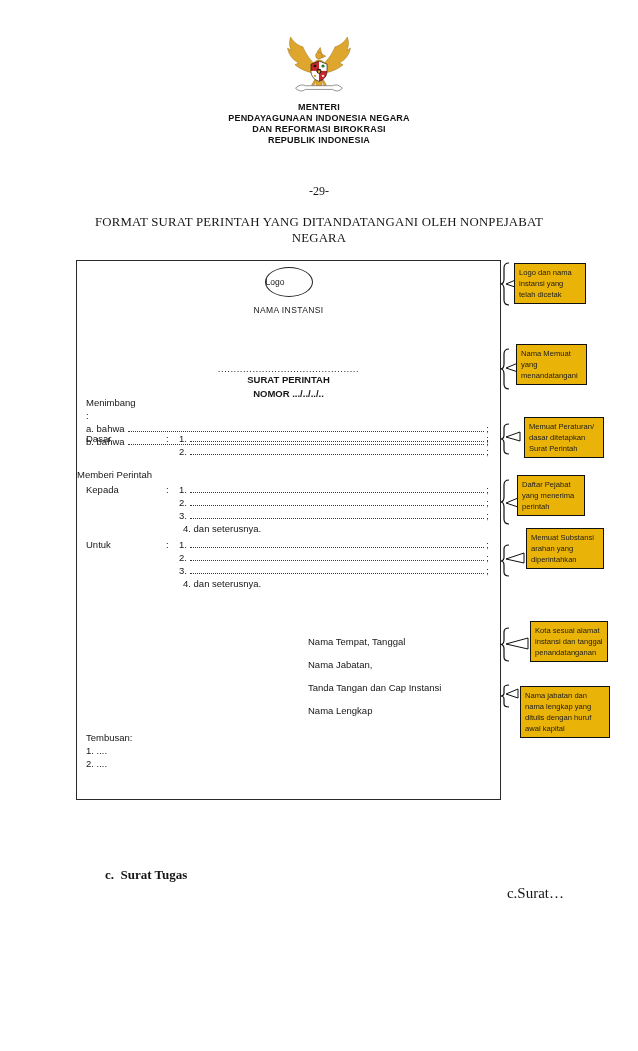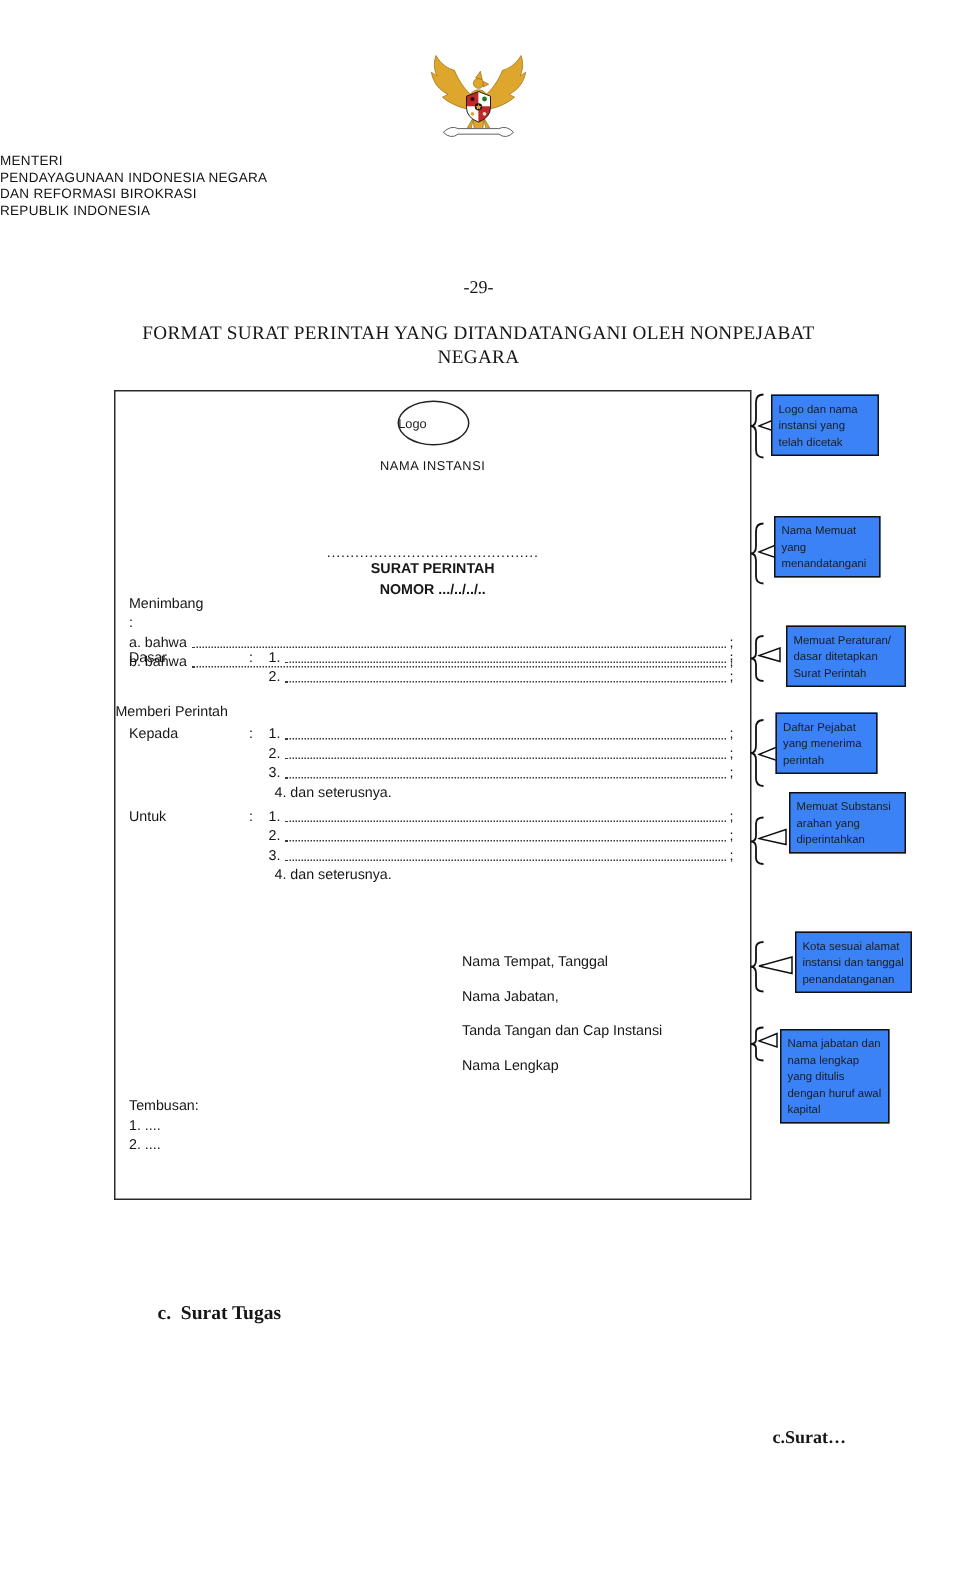--- a/index.html
+++ b/index.html
@@ -4,22 +4,22 @@
 <style>
   * { margin:0; padding:0; box-sizing:border-box; }
   html,body { background:#ffffff; }
   .page {
     position:relative; width:638px; height:1051px; margin:0 auto;
     background:#ffffff; color:#161616; overflow:hidden;
     font-family:"Liberation Sans", sans-serif;
   }
   
   .emblem { position:absolute; left:50%; transform:translateX(-50%); top:32px; width:74px; height:68px; }
-  .ministry { position:absolute; top:102px; left:0; width:100%; 
-    font-size:9px; font-weight:normal; line-height:11px; letter-spacing:.2px; color:#121212; }
+  .ministry { position:absolute; top:102px; left:0; width:100%; text-align:center;
+    font-size:9px; font-weight:bold; line-height:11px; letter-spacing:.2px; color:#121212; }
   .pagenum { position:absolute; top:184px; left:0; width:100%; text-align:center;
     font-family:"Liberation Serif", serif; font-size:12px; }
   .doc-title { position:absolute; top:215px; left:59px; width:520px; text-align:center;
     font-family:"Liberation Serif", serif; font-size:12.8px; line-height:15.5px; letter-spacing:.2px; }
   
   .main-box { position:absolute; left:76px; top:260px; width:425px; height:540px;
     border:1px solid #2a2a2a; font-size:9.5px; line-height:13px; }
   .center { text-align:center; }
   .bold { font-weight:bold;margin-top:48px; }
   .logo-ellipse { position:absolute; top:6px; left:50%; transform:translateX(-50%);
@@ -44,34 +44,34 @@
   .sec-kepada    { top:222px; }
   .sec-untuk     { top:277px; }
   .sig { position:absolute; top:374px; left:231px; }
   .sig div { margin-bottom:10px; }
   .tembusan { position:absolute; top:470px; left:9px; }
   
   .callout { position:absolute; left:500px; }
   .brace, .tail { position:absolute; }
   .brace { left:0; }
   .tail  { left:5px; }
-  .bubble { position:absolute; border:1.5px solid #111; background:#3b82f6;
+  .bubble { position:absolute; border:1.5px solid #111; background:#eab308;
     padding:3px 4px; font-size:7.6px; line-height:11px; color:#1c1c1c; }
   .c1 { top:262px; } .c1 .brace{top:0}   .c1 .tail{top:16px} .c1 .bubble{left:14px; top:1px;  width:72px;}
   .c2 { top:344px; } .c2 .brace{top:4px} .c2 .tail{top:18px} .c2 .bubble{left:16px; top:0;    width:71px;}
   .c3 { top:417px; } .c3 .brace{top:6px} .c3 .tail{top:14px} .c3 .bubble{left:24px; top:0;    width:80px;}
   .c4 { top:475px; } .c4 .brace{top:4px} .c4 .tail{top:22px} .c4 .bubble{left:17px; top:0;    width:68px;}
   .c5 { top:528px; } .c5 .brace{top:16px}.c5 .tail{top:24px} .c5 .bubble{left:26px; top:0;    width:78px;}
   .c6 { top:621px; } .c6 .brace{top:6px} .c6 .tail{top:16px} .c6 .bubble{left:30px; top:0;    width:78px;}
-  .c7 { top:684px; } .c7 .brace{top:0}   .c7 .tail{top:4px}  .c7 .bubble{left:20px; top:2px;  width:73px;}
+  .c7 { top:684px; } .c7 .brace{top:0}   .c7 .tail{top:4px}  .c7 .bubble{left:20px; top:2px;  width:90px;}
   
   .footer-item { position:absolute; top:867px; left:105px;
     font-family:"Liberation Serif", serif; font-weight:bold; font-size:13px; white-space:pre; }
-  .footer-cont { position:absolute; top:951px; right:74px;
-    font-family:"Liberation Serif", serif; font-weight:bold; font-size:12px; }
+  .footer-cont { position:absolute; top:885px; right:74px;
+    font-family:"Liberation Serif", serif; font-weight:normal; font-size:15px; }
 </style>
 </head>
 <body>
 
 <div class="page">
 
   <svg class="emblem" viewBox="0 0 120 100">
     <g stroke="#9a7015" stroke-width="0.8" fill="#DFA62E">
       <path d="M56 62 C44 61 30 56 21 48 L27 45 C17 40 11 32 9 21 L15 25 C11 16 12 9 14 3 C20 13 27 17 34 19 C39 31 46 41 54 47 Z"></path>
       <path d="M64 62 C76 61 90 56 99 48 L93 45 C103 40 109 32 111 21 L105 25 C109 16 108 9 106 3 C100 13 93 17 86 19 C81 31 74 41 66 47 Z"></path>

